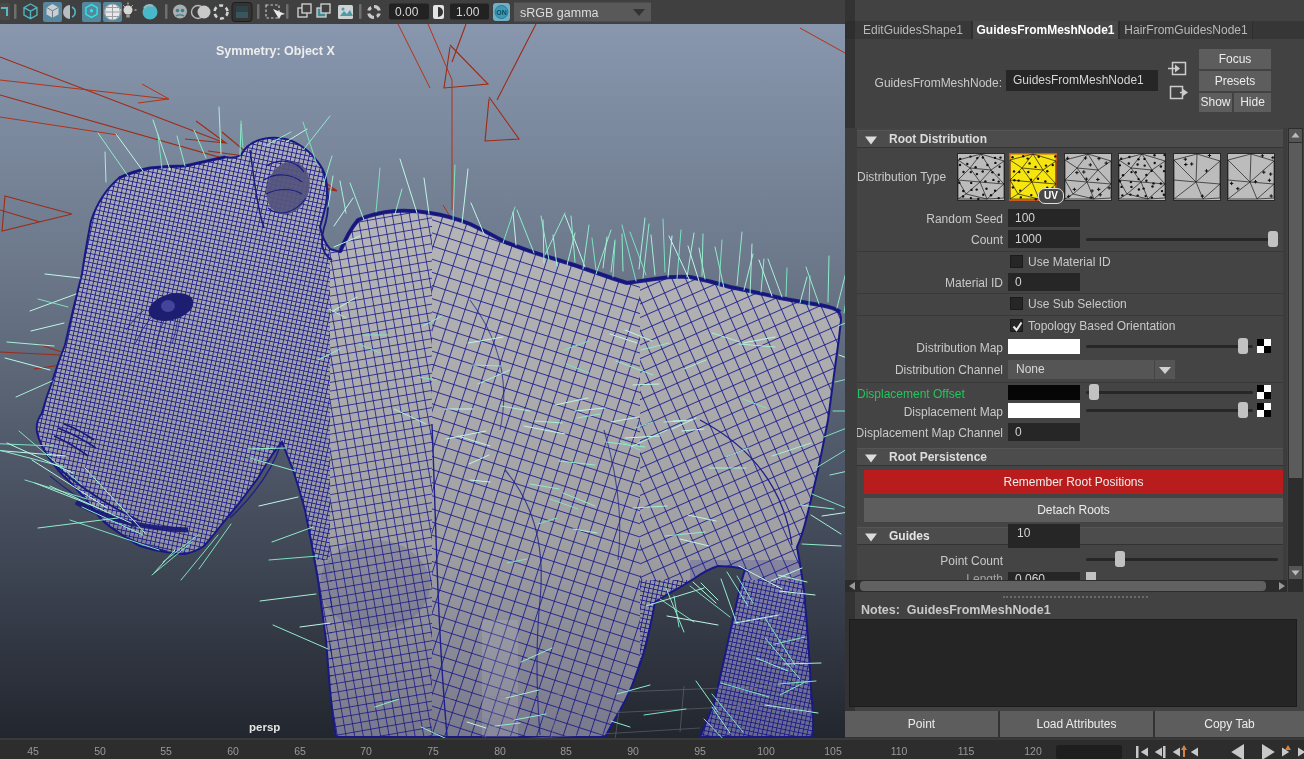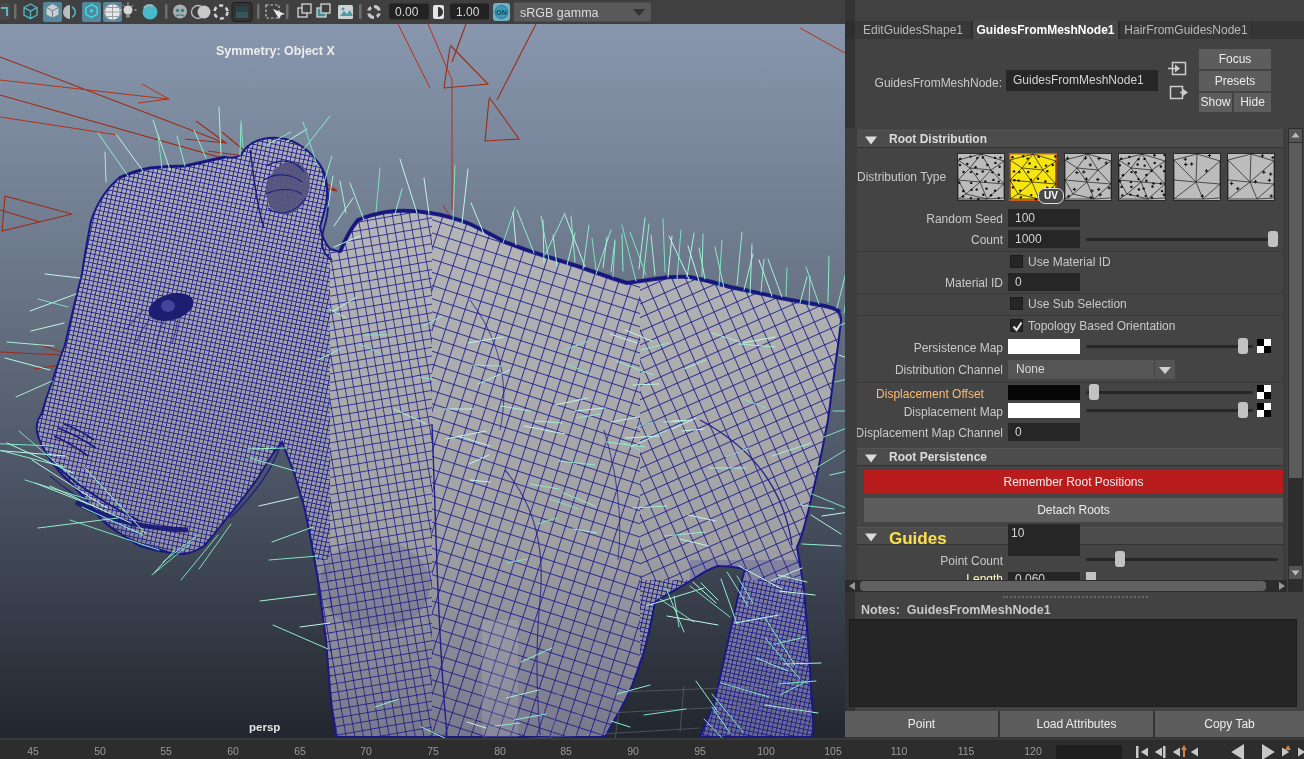--- a/index.html
+++ b/index.html
@@ -609,40 +609,40 @@
 <div style="position:absolute;left:12px;top:293px;width:426px;height:1px;background:#393939"></div>
 <div style="position:absolute;left:165px;top:297px;width:13px;height:13px;background:#262626;border:1px solid #1b1b1b;box-sizing:border-box"></div>
 <div style="position:absolute;left:183px;top:297px;width:250px;height:14px;color:#c9c9c9;font-size:12px;white-space:nowrap">Use Sub Selection</div>
 <div style="position:absolute;left:12px;top:315px;width:426px;height:1px;background:#393939"></div>
 <div style="position:absolute;left:165px;top:319px;width:13px;height:13px;background:#262626;border:1px solid #1b1b1b;box-sizing:border-box">
       <svg width="13" height="13" viewBox="0 0 13 13" style="display:block">
         <path d="M2.5,6.5l3,3.5l5,-7.5" stroke="#e8e8e8" stroke-width="2" fill="none"></path>
       </svg>
     </div>
 <div style="position:absolute;left:183px;top:319px;width:250px;height:14px;color:#c9c9c9;font-size:12px;white-space:nowrap">Topology Based Orientation</div>
-<div style="position:absolute;left:12px;top:341px;width:146px;height:14px;color:#c9c9c9;font-size:12px;text-align:right;white-space:nowrap;overflow:hidden;">Persistence Map</div>
+<div style="position:absolute;left:12px;top:341px;width:146px;height:14px;color:#c9c9c9;font-size:12px;text-align:right;white-space:nowrap;overflow:hidden;">Distribution Map</div>
 <div style="position:absolute;left:163px;top:339px;width:72px;height:15px;background:#fff"></div>
 <div style="position:absolute;left:241px;top:345px;width:167px;height:3px;background:#272727;border-radius:2px"></div>
     <div style="position:absolute;left:393px;top:338px;width:10px;height:16px;background:#c2c2c2;border-radius:3px"></div>
 <div style="position:absolute;left:412px;top:339px;width:14px;height:14px">
       <svg width="14" height="14" viewBox="0 0 14 14" style="display:block">
         <rect width="14" height="14" fill="#000"></rect>
         <rect x="7" width="7" height="7" fill="#fff"></rect>
         <rect y="7" width="7" height="7" fill="#fff"></rect>
       </svg>
     </div>
 <div style="position:absolute;left:12px;top:363px;width:146px;height:14px;color:#c9c9c9;font-size:12px;text-align:right;white-space:nowrap;overflow:hidden;">Distribution Channel</div>
 <div style="position:absolute;left:163px;top:360px;width:146px;height:19px;background:#555;color:#d8d8d8;font-size:12px;line-height:19px;padding-left:8px;box-sizing:border-box">None</div>
 <div style="position:absolute;left:310px;top:360px;width:20px;height:19px;background:#555">
       <svg width="20" height="19" viewBox="0 0 20 19" style="display:block">
         <path d="M4,7h12l-6,7z" fill="#d0d0d0"></path>
       </svg>
     </div>
 <div style="position:absolute;left:12px;top:382px;width:426px;height:1px;background:#393939"></div>
-<div style="position:absolute;left:12px;top:387px;width:146px;height:14px;color:#fdba74;font-size:12px;text-align:center;white-space:nowrap;overflow:hidden;">Displacement Offset</div>
+<div style="position:absolute;left:12px;top:387px;width:146px;height:14px;color:#22c55e;font-size:12px;text-align:left;white-space:nowrap;overflow:hidden;">Displacement Offset</div>
 <div style="position:absolute;left:163px;top:385px;width:72px;height:15px;background:#060606"></div>
 <div style="position:absolute;left:241px;top:391px;width:167px;height:3px;background:#272727;border-radius:2px"></div>
     <div style="position:absolute;left:244px;top:384px;width:10px;height:16px;background:#c2c2c2;border-radius:3px"></div>
 <div style="position:absolute;left:412px;top:385px;width:14px;height:14px">
       <svg width="14" height="14" viewBox="0 0 14 14" style="display:block">
         <rect width="14" height="14" fill="#000"></rect>
         <rect x="7" width="7" height="7" fill="#fff"></rect>
         <rect y="7" width="7" height="7" fill="#fff"></rect>
       </svg>
     </div>
@@ -667,26 +667,26 @@
     </div>
     <div style="position:absolute;left:44px;top:450px;width:260px;height:14px;color:#dcdcdc;font-size:12px;font-weight:bold">Root Persistence</div>
 <div style="position:absolute;left:19px;top:470px;width:419px;height:24px;background:#b91c1c;color:#ececec;font-size:12px;text-align:center;line-height:24px">Remember Root Positions</div>
 <div style="position:absolute;left:19px;top:498px;width:419px;height:24px;background:#5d5d5d;color:#ececec;font-size:12px;text-align:center;line-height:24px">Detach Roots</div>
 <div style="position:absolute;left:12px;top:527px;width:426px;height:18px;background:#4c4c4c;border-top:1px solid #555;border-bottom:1px solid #333;box-sizing:border-box"></div>
     <div style="position:absolute;left:19px;top:532px;width:14px;height:10px">
       <svg width="14" height="10" viewBox="0 0 14 10" style="display:block">
         <path d="M1,1.5h12l-6,8z" fill="#dcdcdc"></path>
       </svg>
     </div>
-    <div style="position:absolute;left:44px;top:529px;width:260px;height:14px;color:#fde047;font-size:17px;font-weight:bold">Guides</div>
+    <div style="position:absolute;left:44px;top:529px;width:260px;height:14px;color:#e5e5e5;font-size:12px;font-weight:bold">Guides</div>
 <div style="position:absolute;left:12px;top:554px;width:146px;height:14px;color:#c9c9c9;font-size:12px;text-align:right;white-space:nowrap;overflow:hidden;">Point Count</div>
-<div style="position:absolute;left:163px;top:524px;width:72px;height:32px;background:#262626;color:#d4d4d4;font-size:12px;line-height:18px;padding-left:3px;box-sizing:border-box">10</div>
+<div style="position:absolute;left:163px;top:524px;width:72px;height:24px;background:#262626;color:#d4d4d4;font-size:12px;line-height:18px;padding-left:9px;box-sizing:border-box">10</div>
 <div style="position:absolute;left:241px;top:558px;width:192px;height:3px;background:#272727;border-radius:2px"></div>
     <div style="position:absolute;left:270px;top:551px;width:10px;height:16px;background:#c2c2c2;border-radius:3px"></div>
-<div style="position:absolute;left:12px;top:572px;width:146px;height:8px;overflow:hidden;color:#fef9c3;font-size:12px;text-align:right">Length</div>
+<div style="position:absolute;left:12px;top:572px;width:146px;height:8px;overflow:hidden;color:#a3a3a3;font-size:12px;text-align:right">Length</div>
 <div style="position:absolute;left:163px;top:572px;width:72px;height:8px;background:#262626;color:#d4d4d4;font-size:12px;padding-left:7px;box-sizing:border-box;overflow:hidden">0.060</div>
 <div style="position:absolute;left:241px;top:572px;width:10px;height:8px;background:#c2c2c2"></div>
 <div style="position:absolute;left:0px;top:580px;width:442px;height:12px;background:#2c2c2c"></div>
 <div style="position:absolute;left:2px;top:581px;width:11px;height:10px">
       <svg width="11" height="10" style="display:block">
         <path d="M8,1L2,5l6,4z" fill="#999"></path>
       </svg>
     </div>
 <div style="position:absolute;left:431px;top:581px;width:11px;height:10px">
       <svg width="11" height="10" style="display:block">

